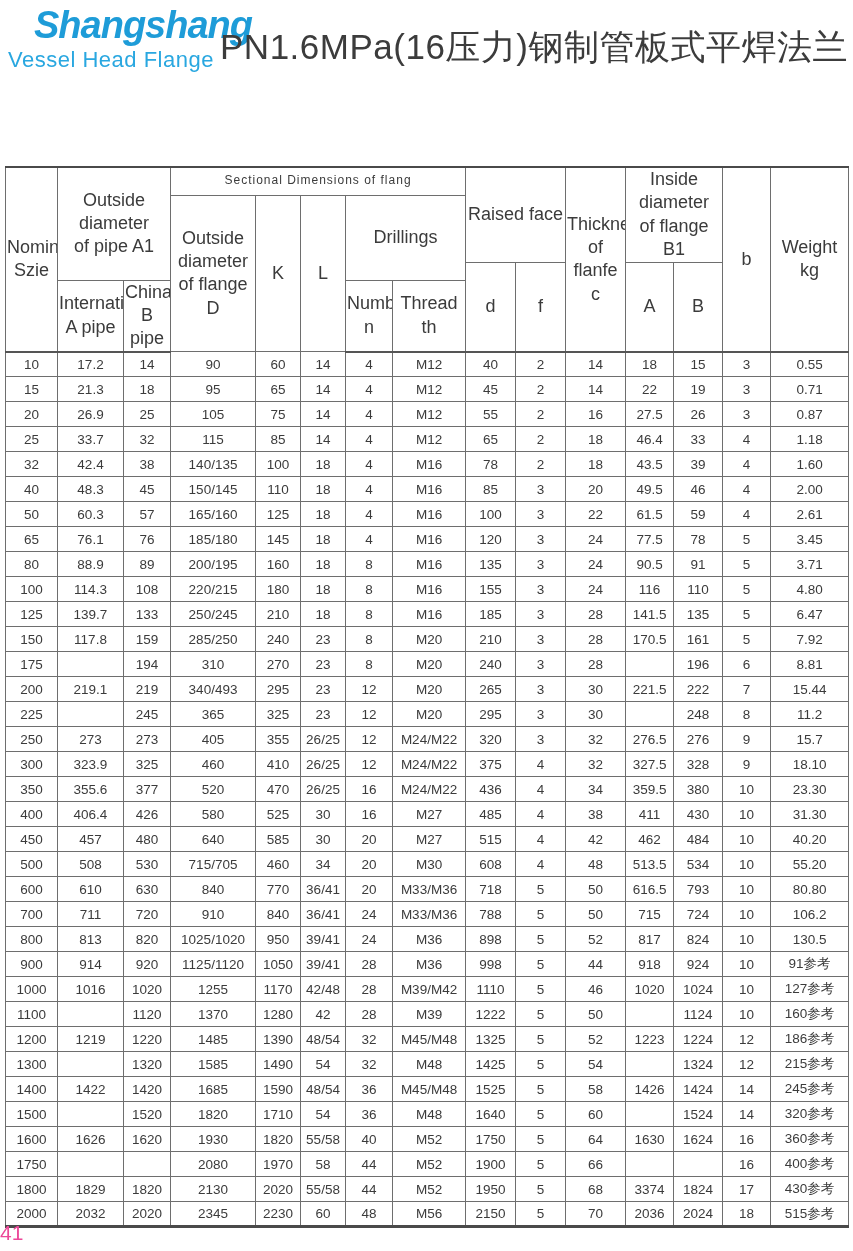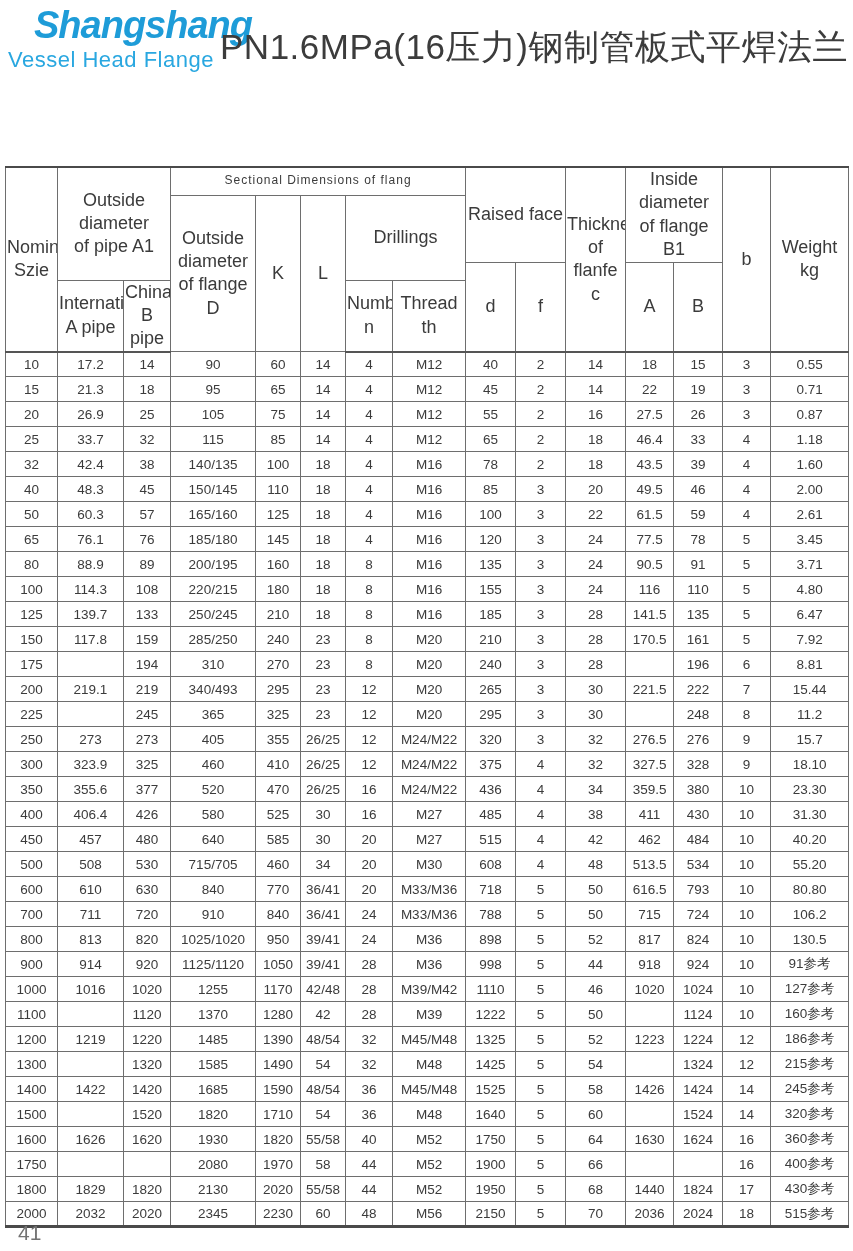--- a/index.html
+++ b/index.html
@@ -38,21 +38,21 @@
   tr.hr1 { height: 28px; }
   tr.hr2 { height: 41px; }
   tr.hr3 { height: 18px; }
   tr.hr4 { height: 55px; }
   thead tr.hr4 th, thead th[rowspan="4"], thead th[rowspan="2"].sub { border-bottom: 2px solid #555; }
   tbody td {
     font-size: 13.5px; height: 25px;
     border-top: 1px solid #9e9e9e; border-bottom: 1px solid #9e9e9e;
     border-left: 1px solid #6e6e6e; border-right: 1px solid #6e6e6e;
   }
-  .page-num { position: absolute; top: 1221px; left: 18px; font-size: 21px; color: #737373; text-align: center; }
+  .page-num { position: absolute; top: 1221px; left: 0; font-size: 21px; color: #ec4899; text-align: center; }
 </style>
 </head>
 <body>
 
 <div class="logo">
   <div class="logo-brand" style="color: rgb(30, 156, 216);">Shangshang</div>
   <div class="logo-tagline" style="color: rgb(41, 167, 224);">Vessel Head Flange</div>
 </div>
 
 <div class="titles">
@@ -690,21 +690,21 @@
         <td>1829</td>
         <td>1820</td>
         <td>2130</td>
         <td>2020</td>
         <td>55/58</td>
         <td>44</td>
         <td>M52</td>
         <td>1950</td>
         <td>5</td>
         <td>68</td>
-        <td>1440</td>
+        <td>3374</td>
         <td>1824</td>
         <td>17</td>
         <td>430参考</td>
       </tr>
       <tr>
         <td>2000</td>
         <td>2032</td>
         <td>2020</td>
         <td>2345</td>
         <td>2230</td>

